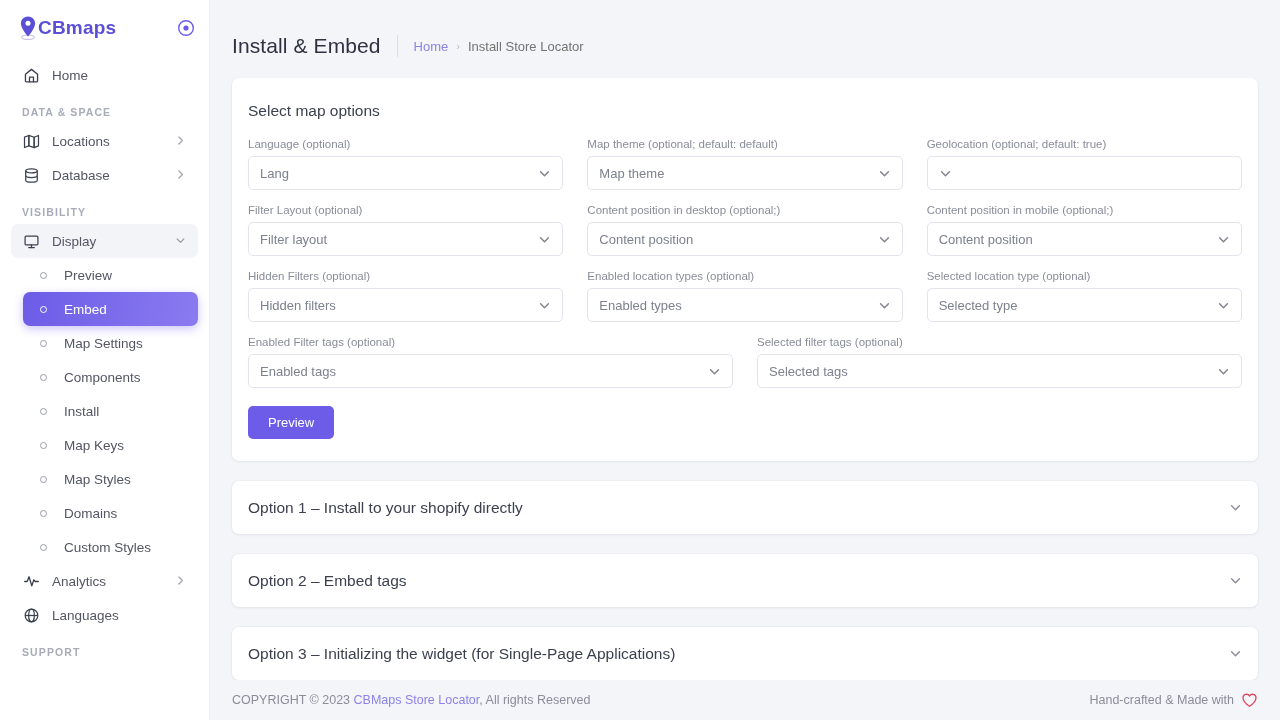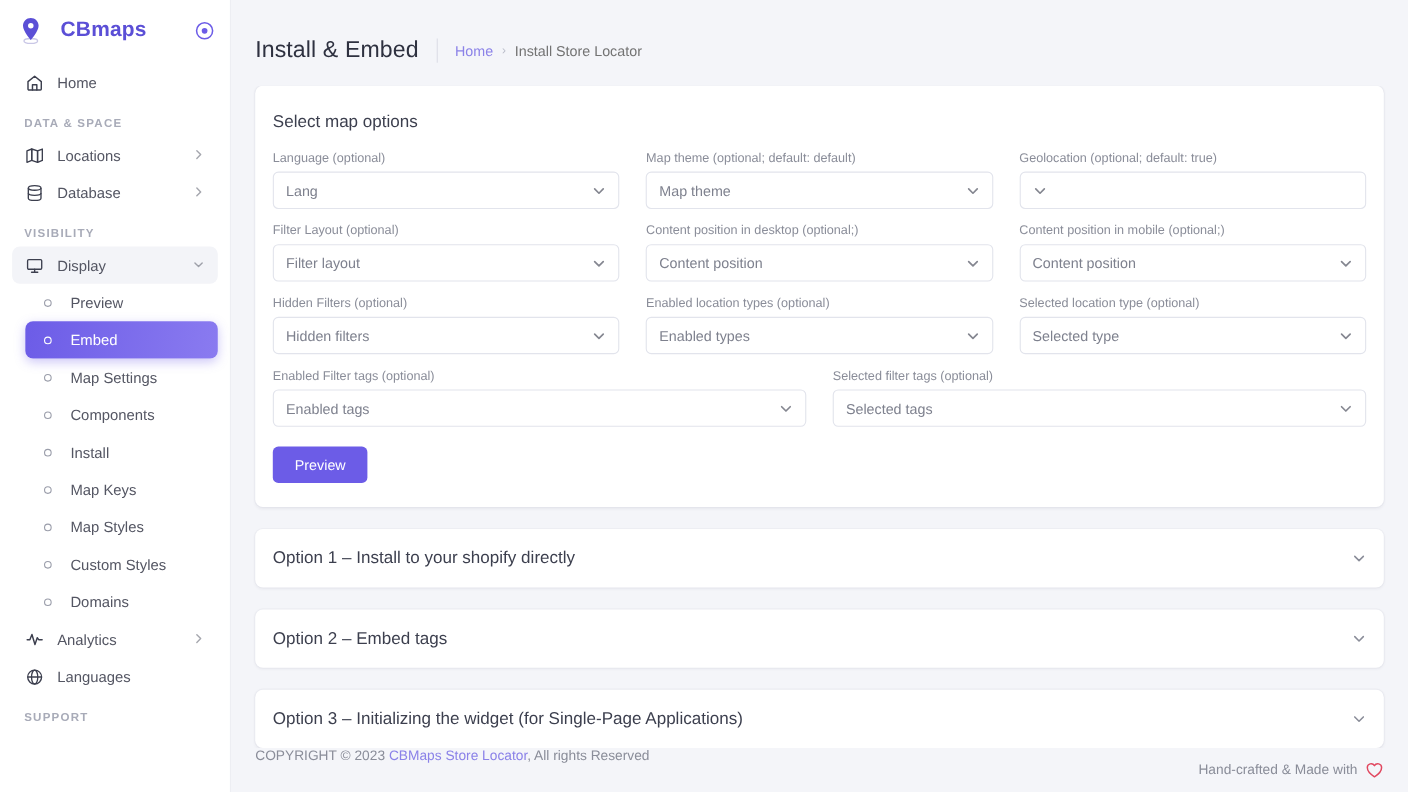--- a/index.html
+++ b/index.html
@@ -14,21 +14,21 @@
   
   .sidebar {
     width: 210px; height: 720px; background: #ffffff;
     border-right: 1px solid #edeef3;
     display: flex; flex-direction: column;
     overflow: hidden; position: relative;
     flex: 0 0 210px;
   }
   .brand {
     display: flex; align-items: center; height: 56px;
-    padding: 0 14px 0 18px; gap: 17px;
+    padding: 0 14px 0 18px; gap: 0;
   }
   .brand-name {
     font-size: 19px; font-weight: 700; color: #5b4fd6; letter-spacing: .2px;
   }
   .brand-spacer { flex: 1; }
   .pin-icon svg { display: block; }
   .target-icon svg { display: block; }
 
   .nav-scroll { flex: 1; overflow: hidden; padding-bottom: 8px; }
 
@@ -121,21 +121,21 @@
     cursor: pointer; font-family: inherit;
   }
   .accordion {
     margin-top: 20px; display: flex; align-items: center;
     padding: 0 16px; height: 53px;
   }
   .accordion .acc-title { flex: 1; font-size: 15.5px; color: #3c3f4e; }
   .accordion .acc-chev { color: #8a8d99; display: flex; }
 
   .footer {
-    height: 40px; display: flex; 
+    height: 40px; display: flex; align-items: center;
     padding: 0 22px; font-size: 12.5px; color: #8a8d99;
     flex: 0 0 40px;
   }
   .footer .f-left { flex: 1; }
   .footer .f-link { color: #8b82e8; }
   .footer .f-right { display: flex; align-items: center; gap: 7px; }
   .heart svg { display: block; }
 </style>
 </head>
 <body>
@@ -274,28 +274,28 @@
           <span class="ico">
               <span class="dot-marker"></span>
             </span>
           <span class="label">Map Styles</span>
         </div>
 
         <div class="nav-item">
           <span class="ico">
               <span class="dot-marker"></span>
             </span>
+          <span class="label">Domains</span>
+        </div>
+
+        <div class="nav-item">
+          <span class="ico">
+              <span class="dot-marker"></span>
+            </span>
           <span class="label">Custom Styles</span>
-        </div>
-
-        <div class="nav-item">
-          <span class="ico">
-              <span class="dot-marker"></span>
-            </span>
-          <span class="label">Domains</span>
         </div>
       </div>
 
       <div class="nav-item">
         <span class="ico">
           <svg width="17" height="17" viewBox="0 0 18 18" fill="none" stroke="#3c3f4e" stroke-width="1.4" stroke-linecap="round" stroke-linejoin="round">
             <path d="M1.8 9h2.6l2-5 2.9 9.6 2.2-6.4 1.4 1.8h3.3"></path>
           </svg>
         </span>
         <span class="label">Analytics</span>

